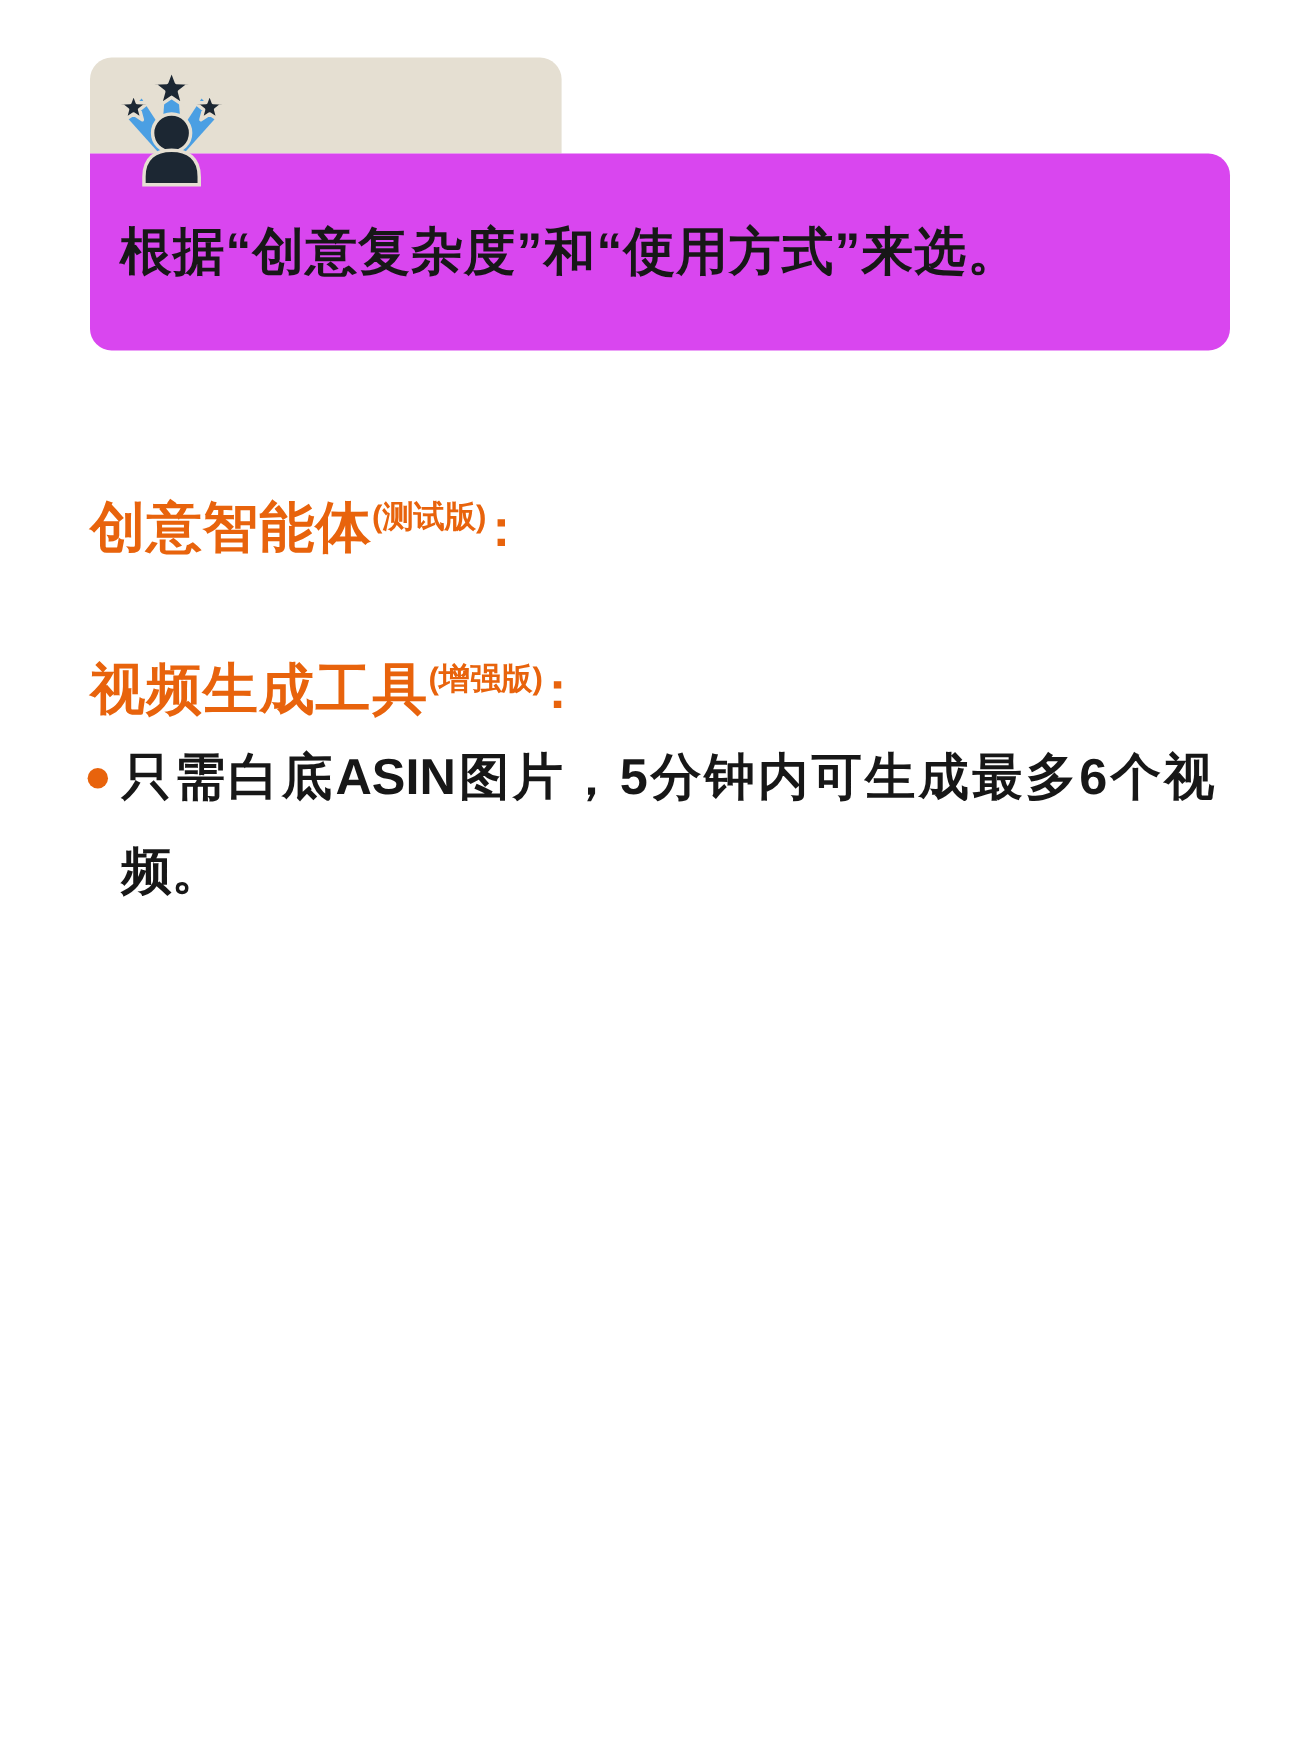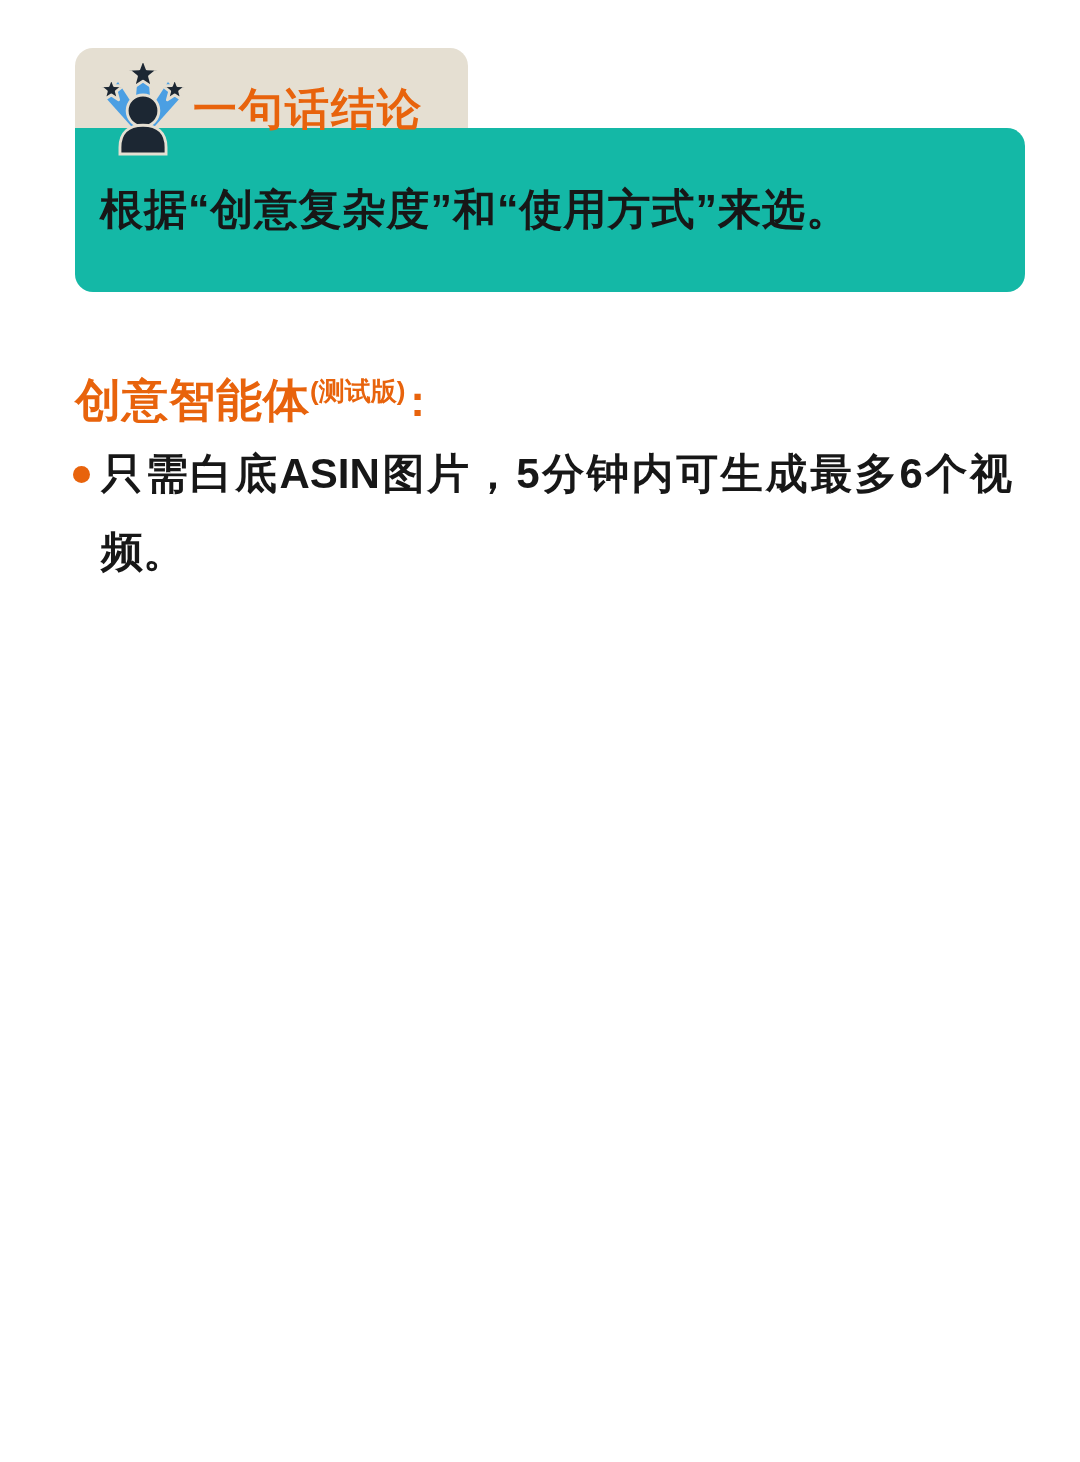--- a/index.html
+++ b/index.html
@@ -8,21 +8,21 @@
     font-family:"Liberation Sans","DejaVu Sans",sans-serif;
     color:#171717;overflow:hidden;
   }
   
   .header{position:relative;margin:48px 0 0 75px;width:950px;}
   .header-tab{
     width:393px;height:80px;background:#e5dfd2;
     border-radius:18px 18px 0 0;
   }
   .header-box{
-    width:950px;height:164px;background:#14b8a6;
+    width:950px;height:164px;background:#d946ef;
     border-radius:0 18px 18px 18px;
     display:flex;align-items:center;
   }
   .badge-icon{position:absolute;left:20px;top:8px;width:96px;height:100px;}
   .icon-star{stroke:#e5dfd2;stroke-width:3;stroke-linejoin:round;}
   .icon-person{stroke:#e5dfd2;stroke-width:3;}
   .tab-title{
     position:absolute;left:118px;top:32px;
     font-size:44px;font-weight:800;color:#e8630c;letter-spacing:2px;
     white-space:nowrap;
@@ -32,21 +32,21 @@
     letter-spacing:1px;white-space:nowrap;
   }
   
   .content{padding:0 68px 0 75px;}
   .sec-title{
     margin:0;font-size:46px;font-weight:800;color:#e8630c;
     line-height:56px;letter-spacing:1px;
   }
   .sec-title .sup{font-size:26px;position:relative;top:-16px;letter-spacing:0;}
   .sec-title .colon{font-size:44px;margin-left:5px;}
-  .sec1-title{margin-top:80px;}
+  .sec1-title{margin-top:119px;}
   .sec2-title{margin-top:72px;}
   ul.bullets{list-style:none;margin:0;padding:0;}
   .bullets-1{margin-top:8px;}
   .bullets-2{margin-top:26px;}
   .bullets li{
     position:relative;padding-left:26px;
     font-size:42px;font-weight:700;line-height:78px;
     color:#171717;text-align:justify;
   }
   .dot{
@@ -72,29 +72,31 @@
     <g fill="#1c2733">
       <polygon class="icon-star" points="50,2 45.8,13.2 33.8,13.7 43.2,21.2 40,32.8 50,26.1 60,32.8 56.8,21.2 66.2,13.7 54.2,13.2"></polygon>
       <polygon class="icon-star" points="17,22 13.8,30.6 4.6,31 11.8,36.7 9.4,45.5 17,40.5 24.6,45.5 22.2,36.7 29.4,31 20.2,30.6"></polygon>
       <polygon class="icon-star" points="83,22 79.8,30.6 70.6,31 77.8,36.7 75.4,45.5 83,40.5 90.6,45.5 88.2,36.7 95.4,31 86.2,30.6"></polygon>
     </g>
     <g fill="#1c2733">
       <circle class="icon-person" cx="50" cy="57" r="16.5"></circle>
       <path class="icon-person" d="M26,102 L26,95 C26,79 36,72 50,72 C64,72 74,79 74,95 L74,102 Z"></path>
     </g>
   </svg>
-  <div class="tab-title">一句话结论</div>
 </div>
 
 <div class="content">
 
   <h2 class="sec-title sec1-title">
     <span>创意智能体</span><span class="sup">(测试版)</span><span class="colon">:</span>
   </h2>
 
+  <h2 class="sec-title sec2-title">
+    <span>视频生成工具</span><span class="sup">(增强版)</span><span class="colon">:</span>
+  </h2>
   <ul class="bullets bullets-2">
     <li>
       <span class="dot"></span>
       <span>只需白底ASIN图片，5分钟内可生成最多6个视频。</span>
     </li>
   </ul>
 
 </div>
 
 </body></html>

